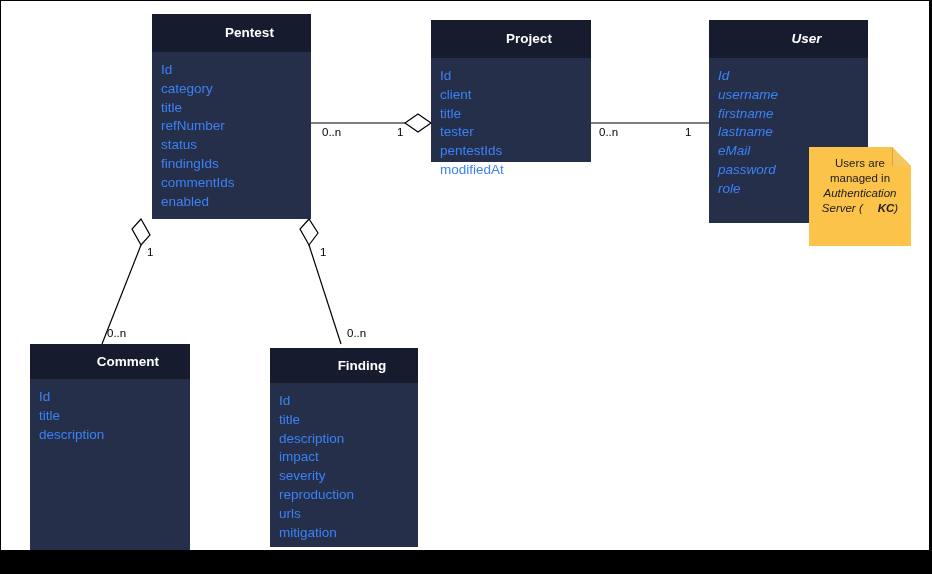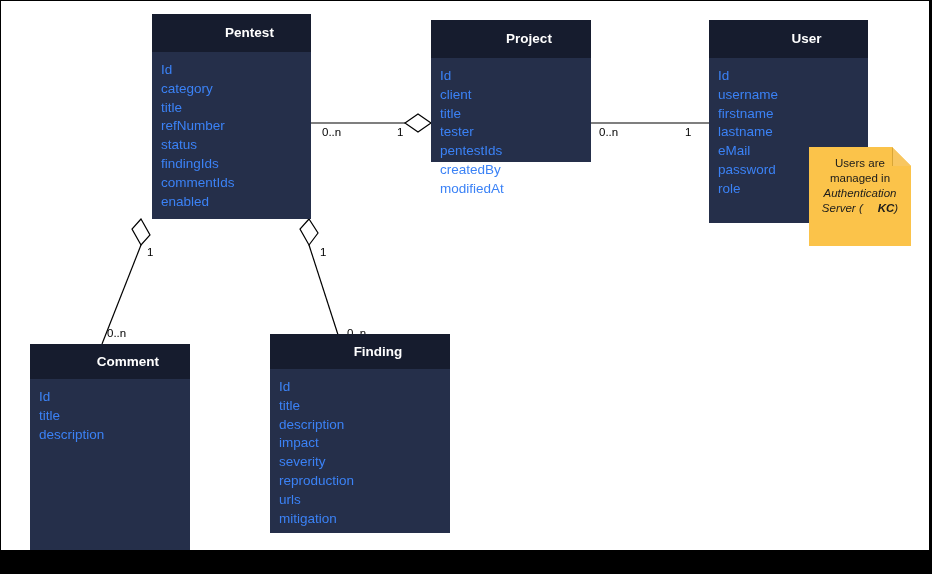--- a/index.html
+++ b/index.html
@@ -76,27 +76,27 @@
     white-space: nowrap;
   }
 
   
   #class-pentest  { left: 151px; top: 13px;  width: 159px; height: 205px; }
   #class-pentest  .uml-class-header { height: 38px; }
 
   #class-project  { left: 430px; top: 19px;  width: 160px; height: 142px; }
   #class-project  .uml-class-header { height: 38px; }
 
-  #class-user     { left: 708px; top: 19px;  width: 159px; height: 203px; }
+  #class-user     { left: 708px; top: 19px;  width: 159px; height: 203px; font-style: italic; }
   #class-user     .uml-class-header { height: 38px; }
 
   #class-comment  { left: 29px;  top: 343px; width: 160px; height: 209px; }
   #class-comment  .uml-class-header { height: 35px; }
 
-  #class-finding  { left: 269px; top: 333px; width: 180px; height: 199px; }
+  #class-finding  { left: 269px; top: 347px; width: 148px; height: 199px; }
   #class-finding  .uml-class-header { height: 35px; }
 
   
   #sticky-note {
     position: absolute;
     left: 808px;
     top: 146px;
     width: 102px;
     height: 99px;
     z-index: 5;
@@ -199,21 +199,20 @@
     </div>
 
     <div class="uml-class" id="class-project">
       <div class="uml-class-header">Project</div>
       <div class="uml-class-attrs">
         <div class="uml-attr">Id</div>
         <div class="uml-attr">client</div>
         <div class="uml-attr">title</div>
         <div class="uml-attr">tester</div>
         <div class="uml-attr">pentestIds</div>
-        <div class="uml-attr">createdBy</div>
         <div class="uml-attr">modifiedAt</div>
       </div>
     </div>
 
     <div class="uml-class" id="class-user">
       <div class="uml-class-header">User</div>
       <div class="uml-class-attrs">
         <div class="uml-attr">Id</div>
         <div class="uml-attr">username</div>
         <div class="uml-attr">firstname</div>

